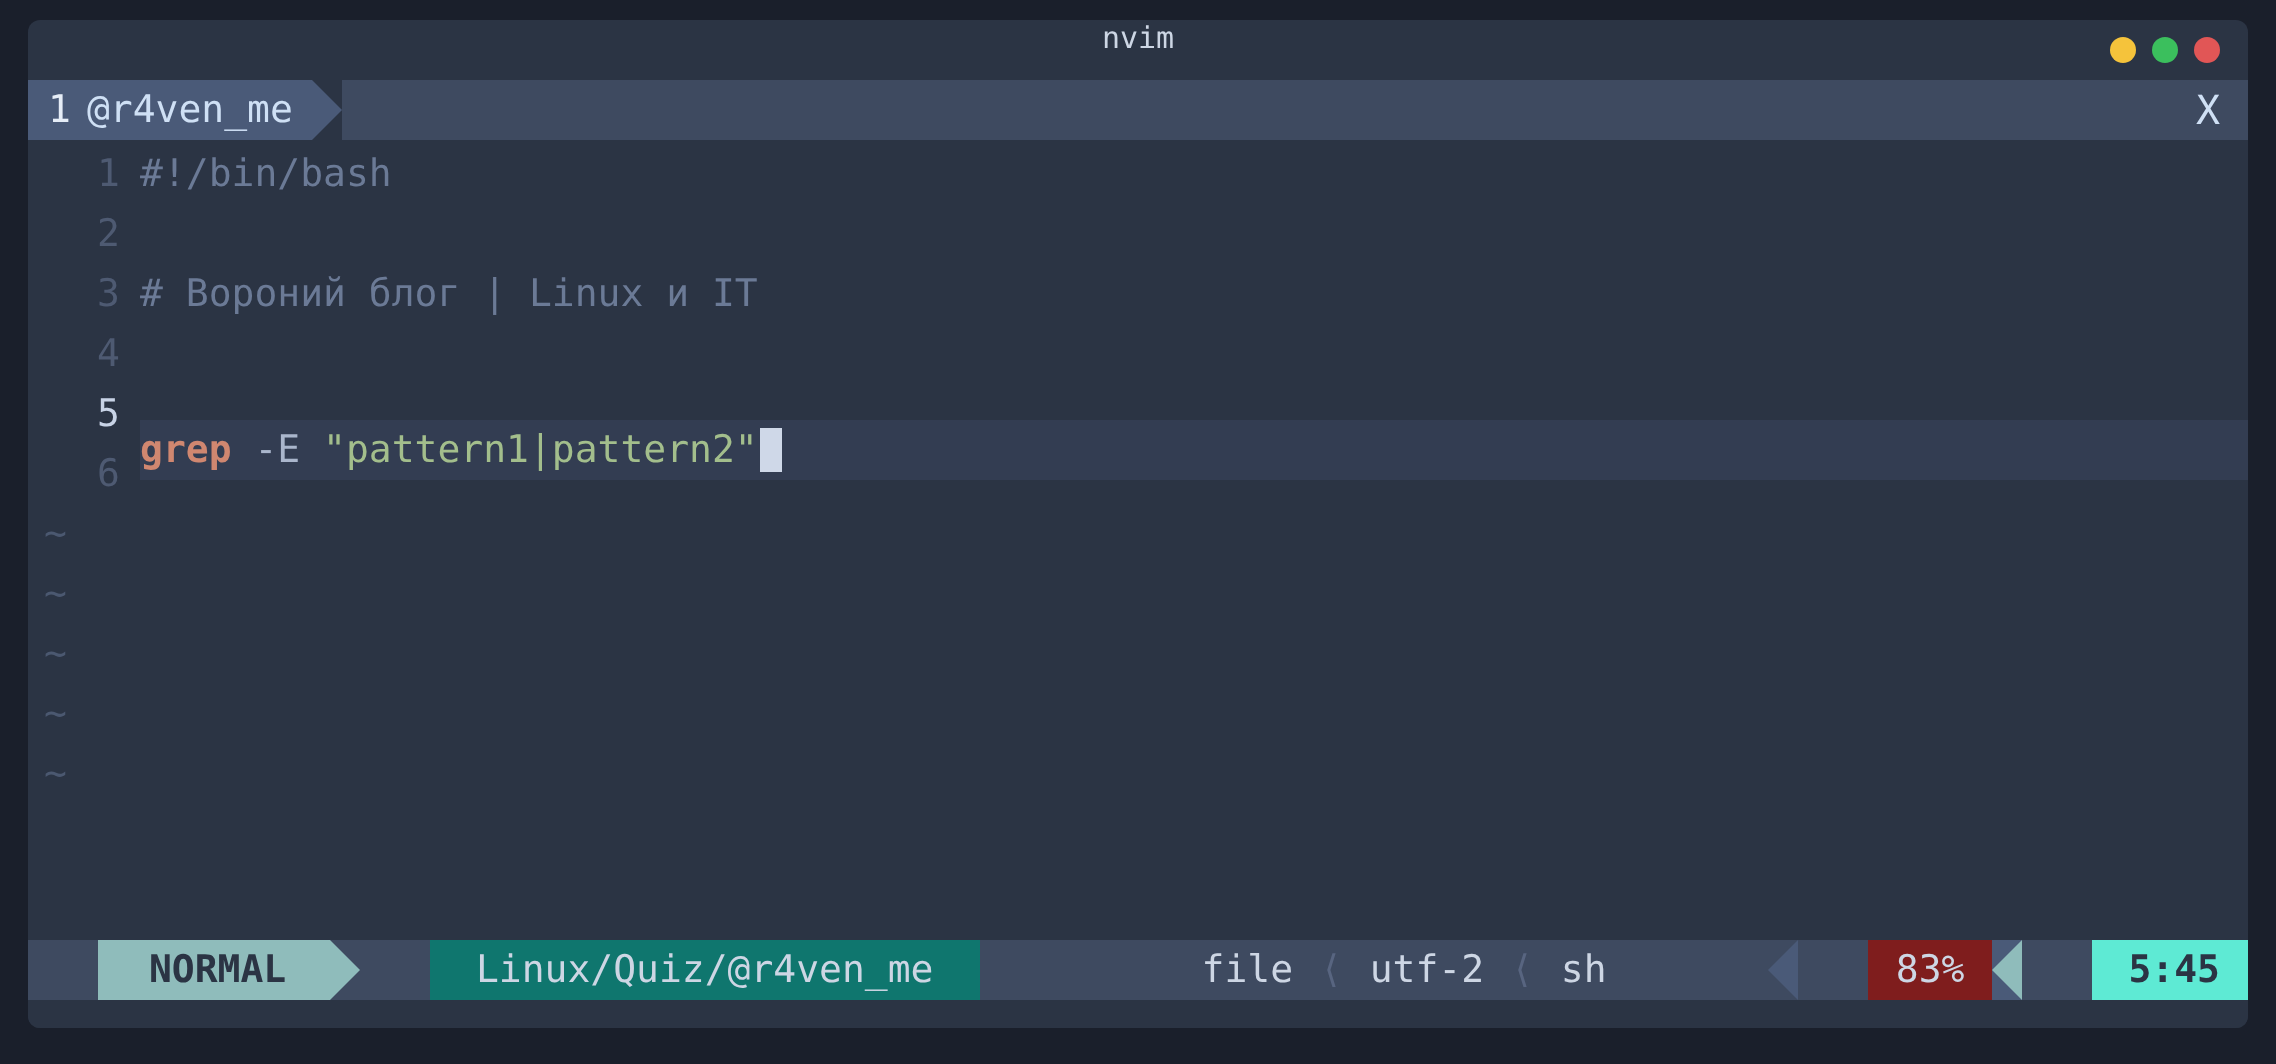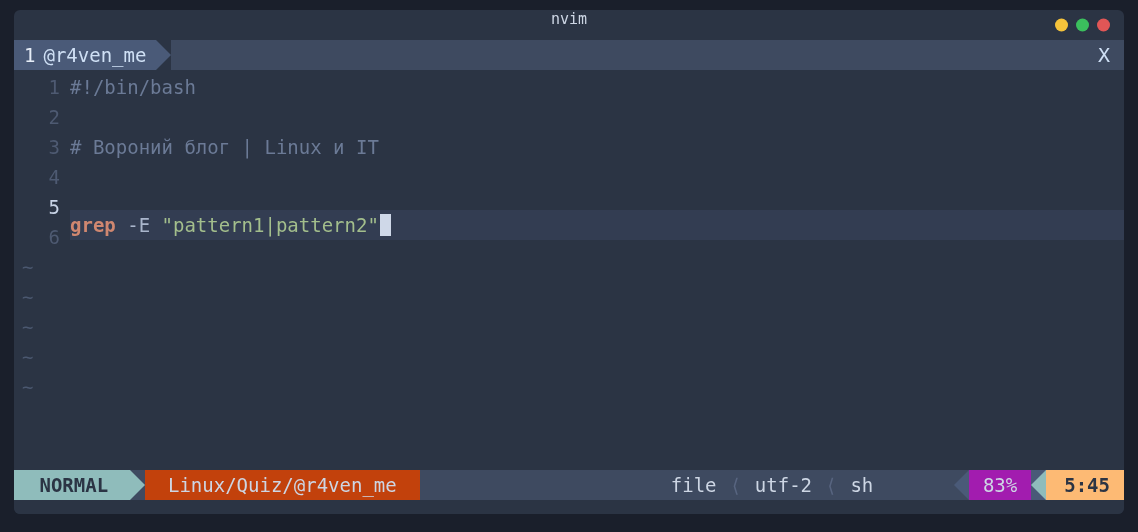--- a/index.html
+++ b/index.html
@@ -28,32 +28,32 @@
   .line.current .code { background: #333d52; margin-top: 36px; }
   .line.current { }
   .tok-cmd   { color: #d08770; font-weight: bold; }
   .tok-str   { color: #a3be8c; }
   .tok-comment{ color: #6b7a96; }
   .tok-plain { color: #aab6cc; }
   .cursor { display: inline-block; width: 11px; height: 22px; background: #cfd8e8; vertical-align: middle; margin-left: 1px; }
   .tilde { color: #4b5870; padding-left: 8px; font-size: 19px; height: 30px; display:flex; align-items:center;}
   
   .status { height: 30px; display: flex; align-items: stretch; background: #3e4a60; font-size: 19px; }
-  .seg { display: flex; align-items: center; padding: 0 12px; white-space: pre; }
+  .seg { display: flex; align-items: center; padding: 0 12px; white-space: pre; margin-left: 35px; }
   .seg.mode { background: #8fbcbb; color: #2b3444; font-weight: bold; padding: 0 10px 0 14px; }
   .sep-r { width: 0; height: 0; border-top: 15px solid transparent; border-bottom: 15px solid transparent; }
   .sep-l { width: 0; height: 0; border-top: 15px solid transparent; border-bottom: 15px solid transparent; }
   .mode-sep { border-left: 15px solid #8fbcbb; background:#3e4a60; }
-  .seg.path { background: #c2410c; color: #cdd6e4; flex: 0 0 auto; }
+  .seg.path { background: #0f766e; color: #cdd6e4; flex: 0 0 auto; }
   .status-fill { flex: 1; background: #3e4a60; }
   .seg.info { background: #3e4a60; color: #cdd6e4; }
   .chev { color: #586580; padding: 0 2px; }
-  .seg.pct { background: #a21caf; color: #cdd6e4; padding: 0 14px;}
+  .seg.pct { background: #7f1d1d; color: #cdd6e4; padding: 0 14px;}
   .pct-sep-l { border-right: 15px solid #4a5a78; background:#3e4a60;}
-  .seg.pos { background: #fdba74; color: #2b3444; font-weight: bold; padding: 0 14px 0 18px;}
+  .seg.pos { background: #5eead4; color: #2b3444; font-weight: bold; padding: 0 14px 0 18px;}
   .pos-sep-l { border-right: 15px solid #8fbcbb; background:#4a5a78;}
   
   .below { height: 14px; background: #2b3444; }
 </style>
 </head>
 <body>
 
 <div class="outer">
   <div class="window">
 

